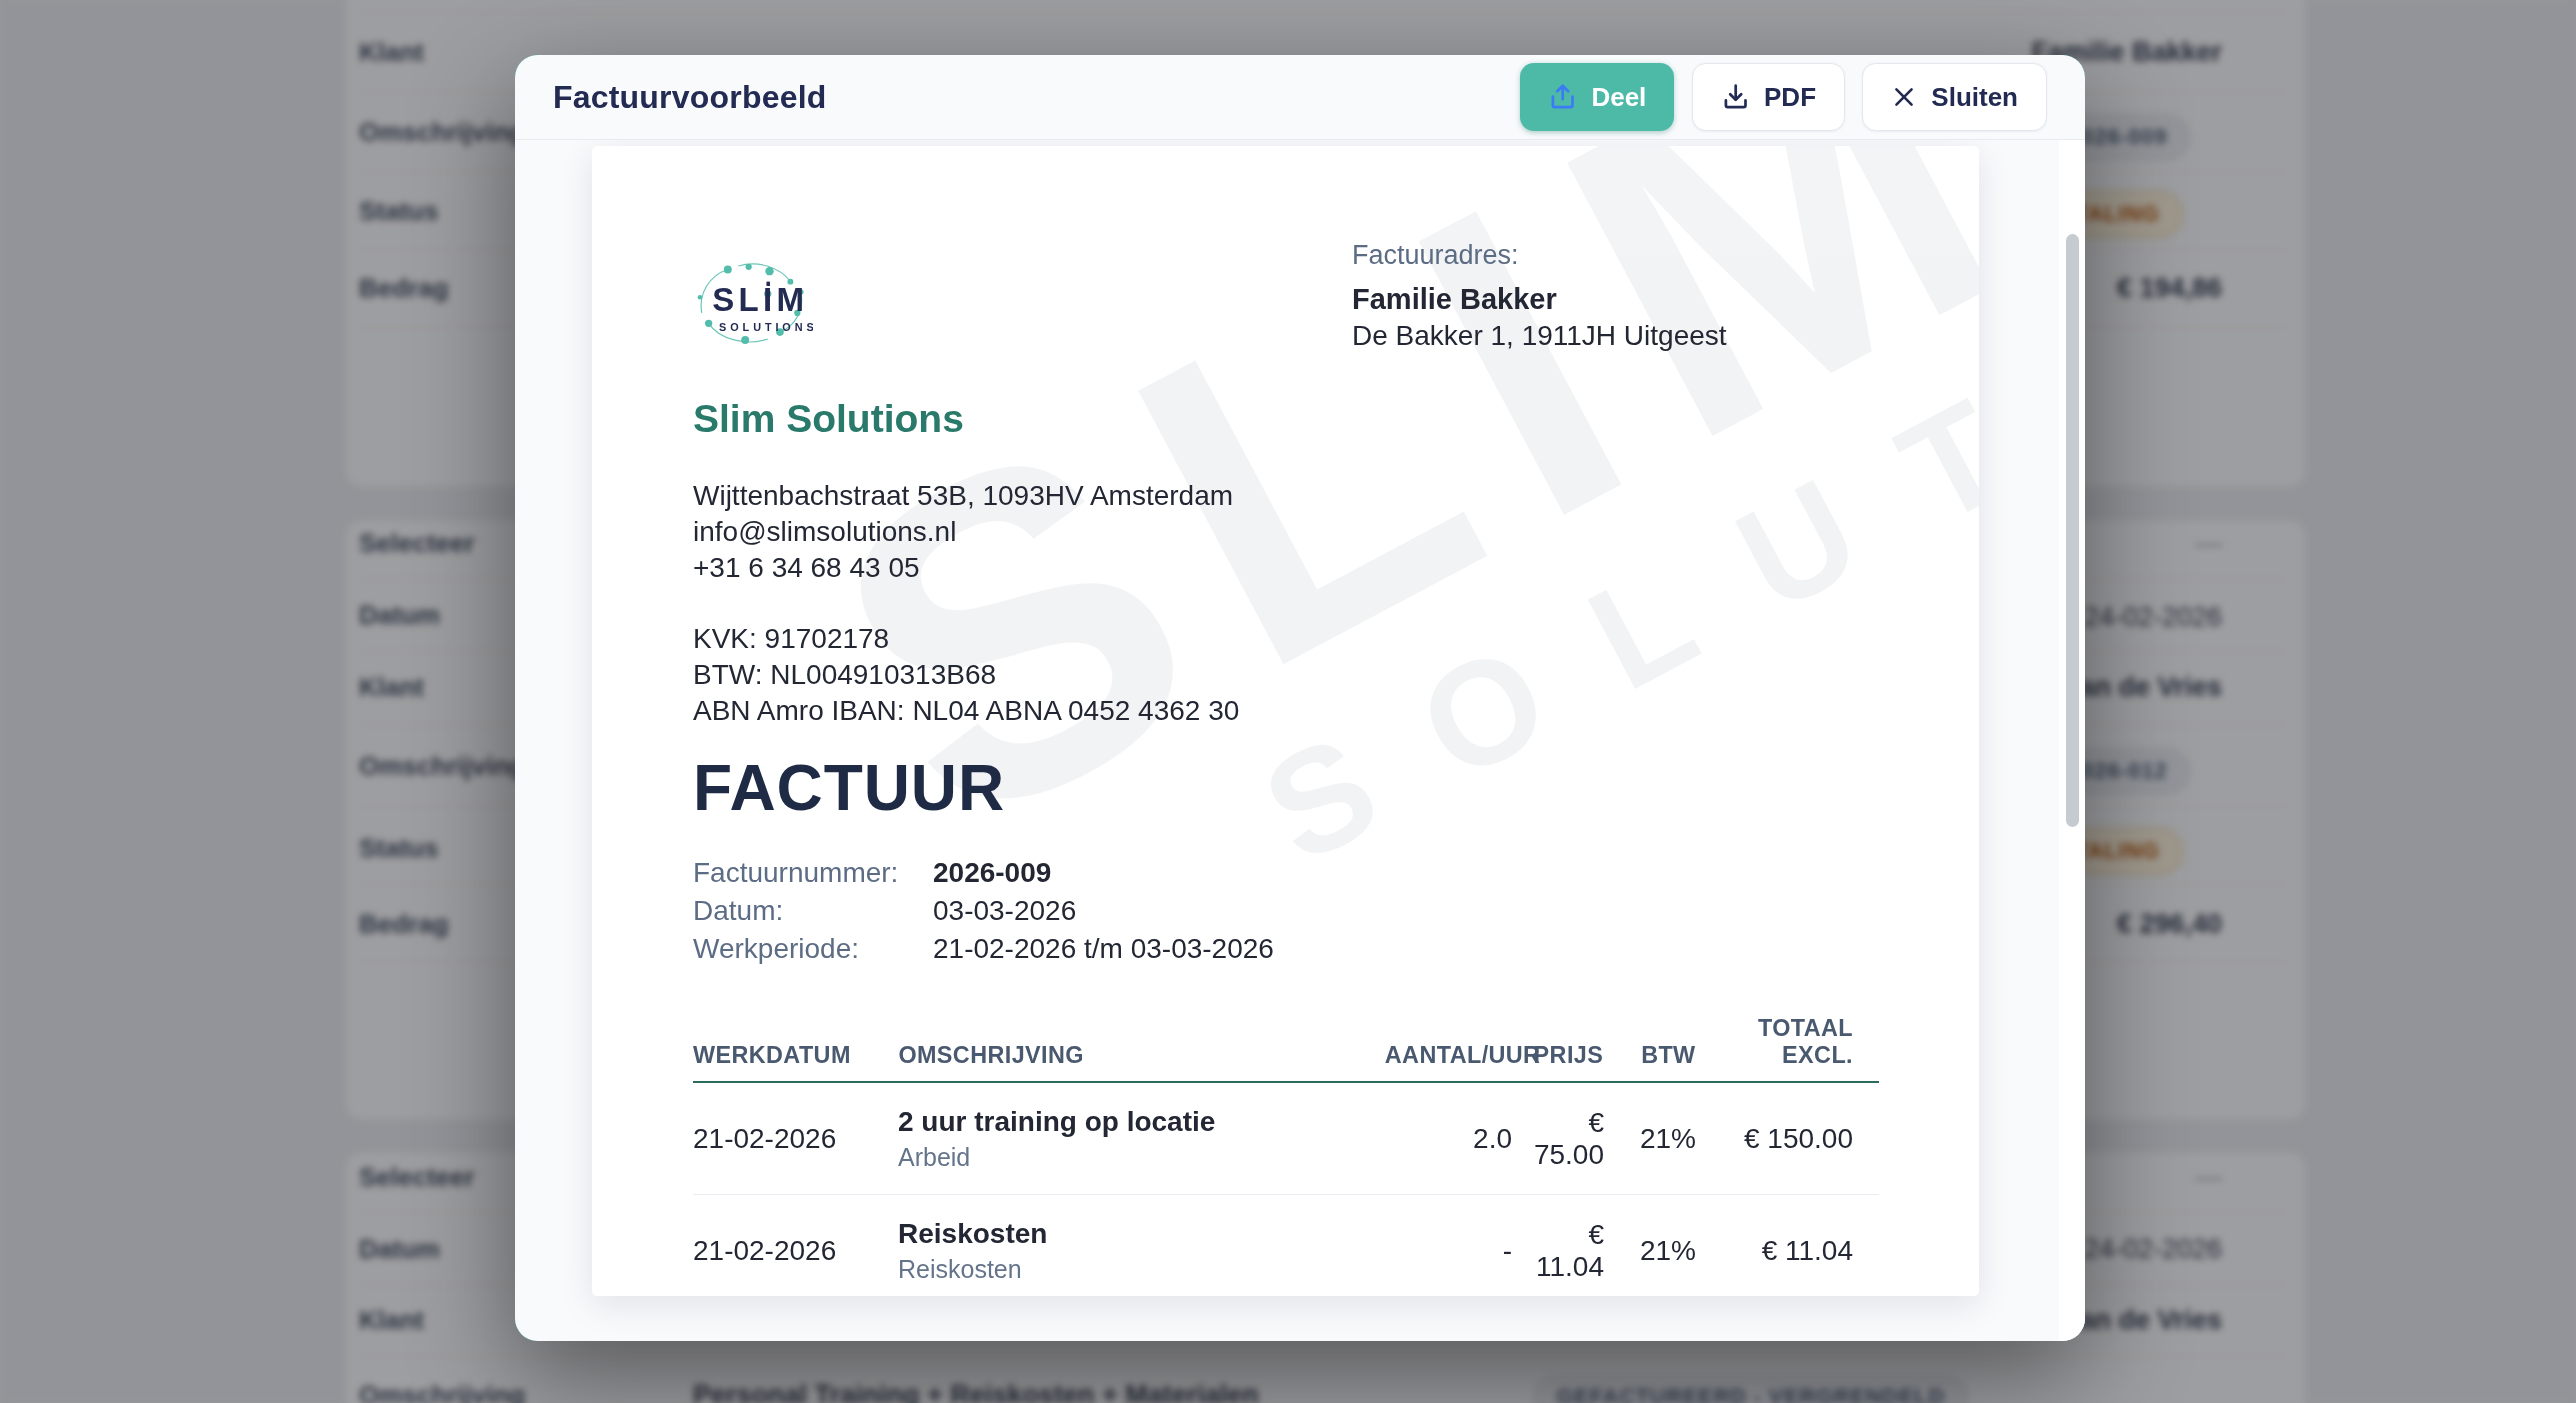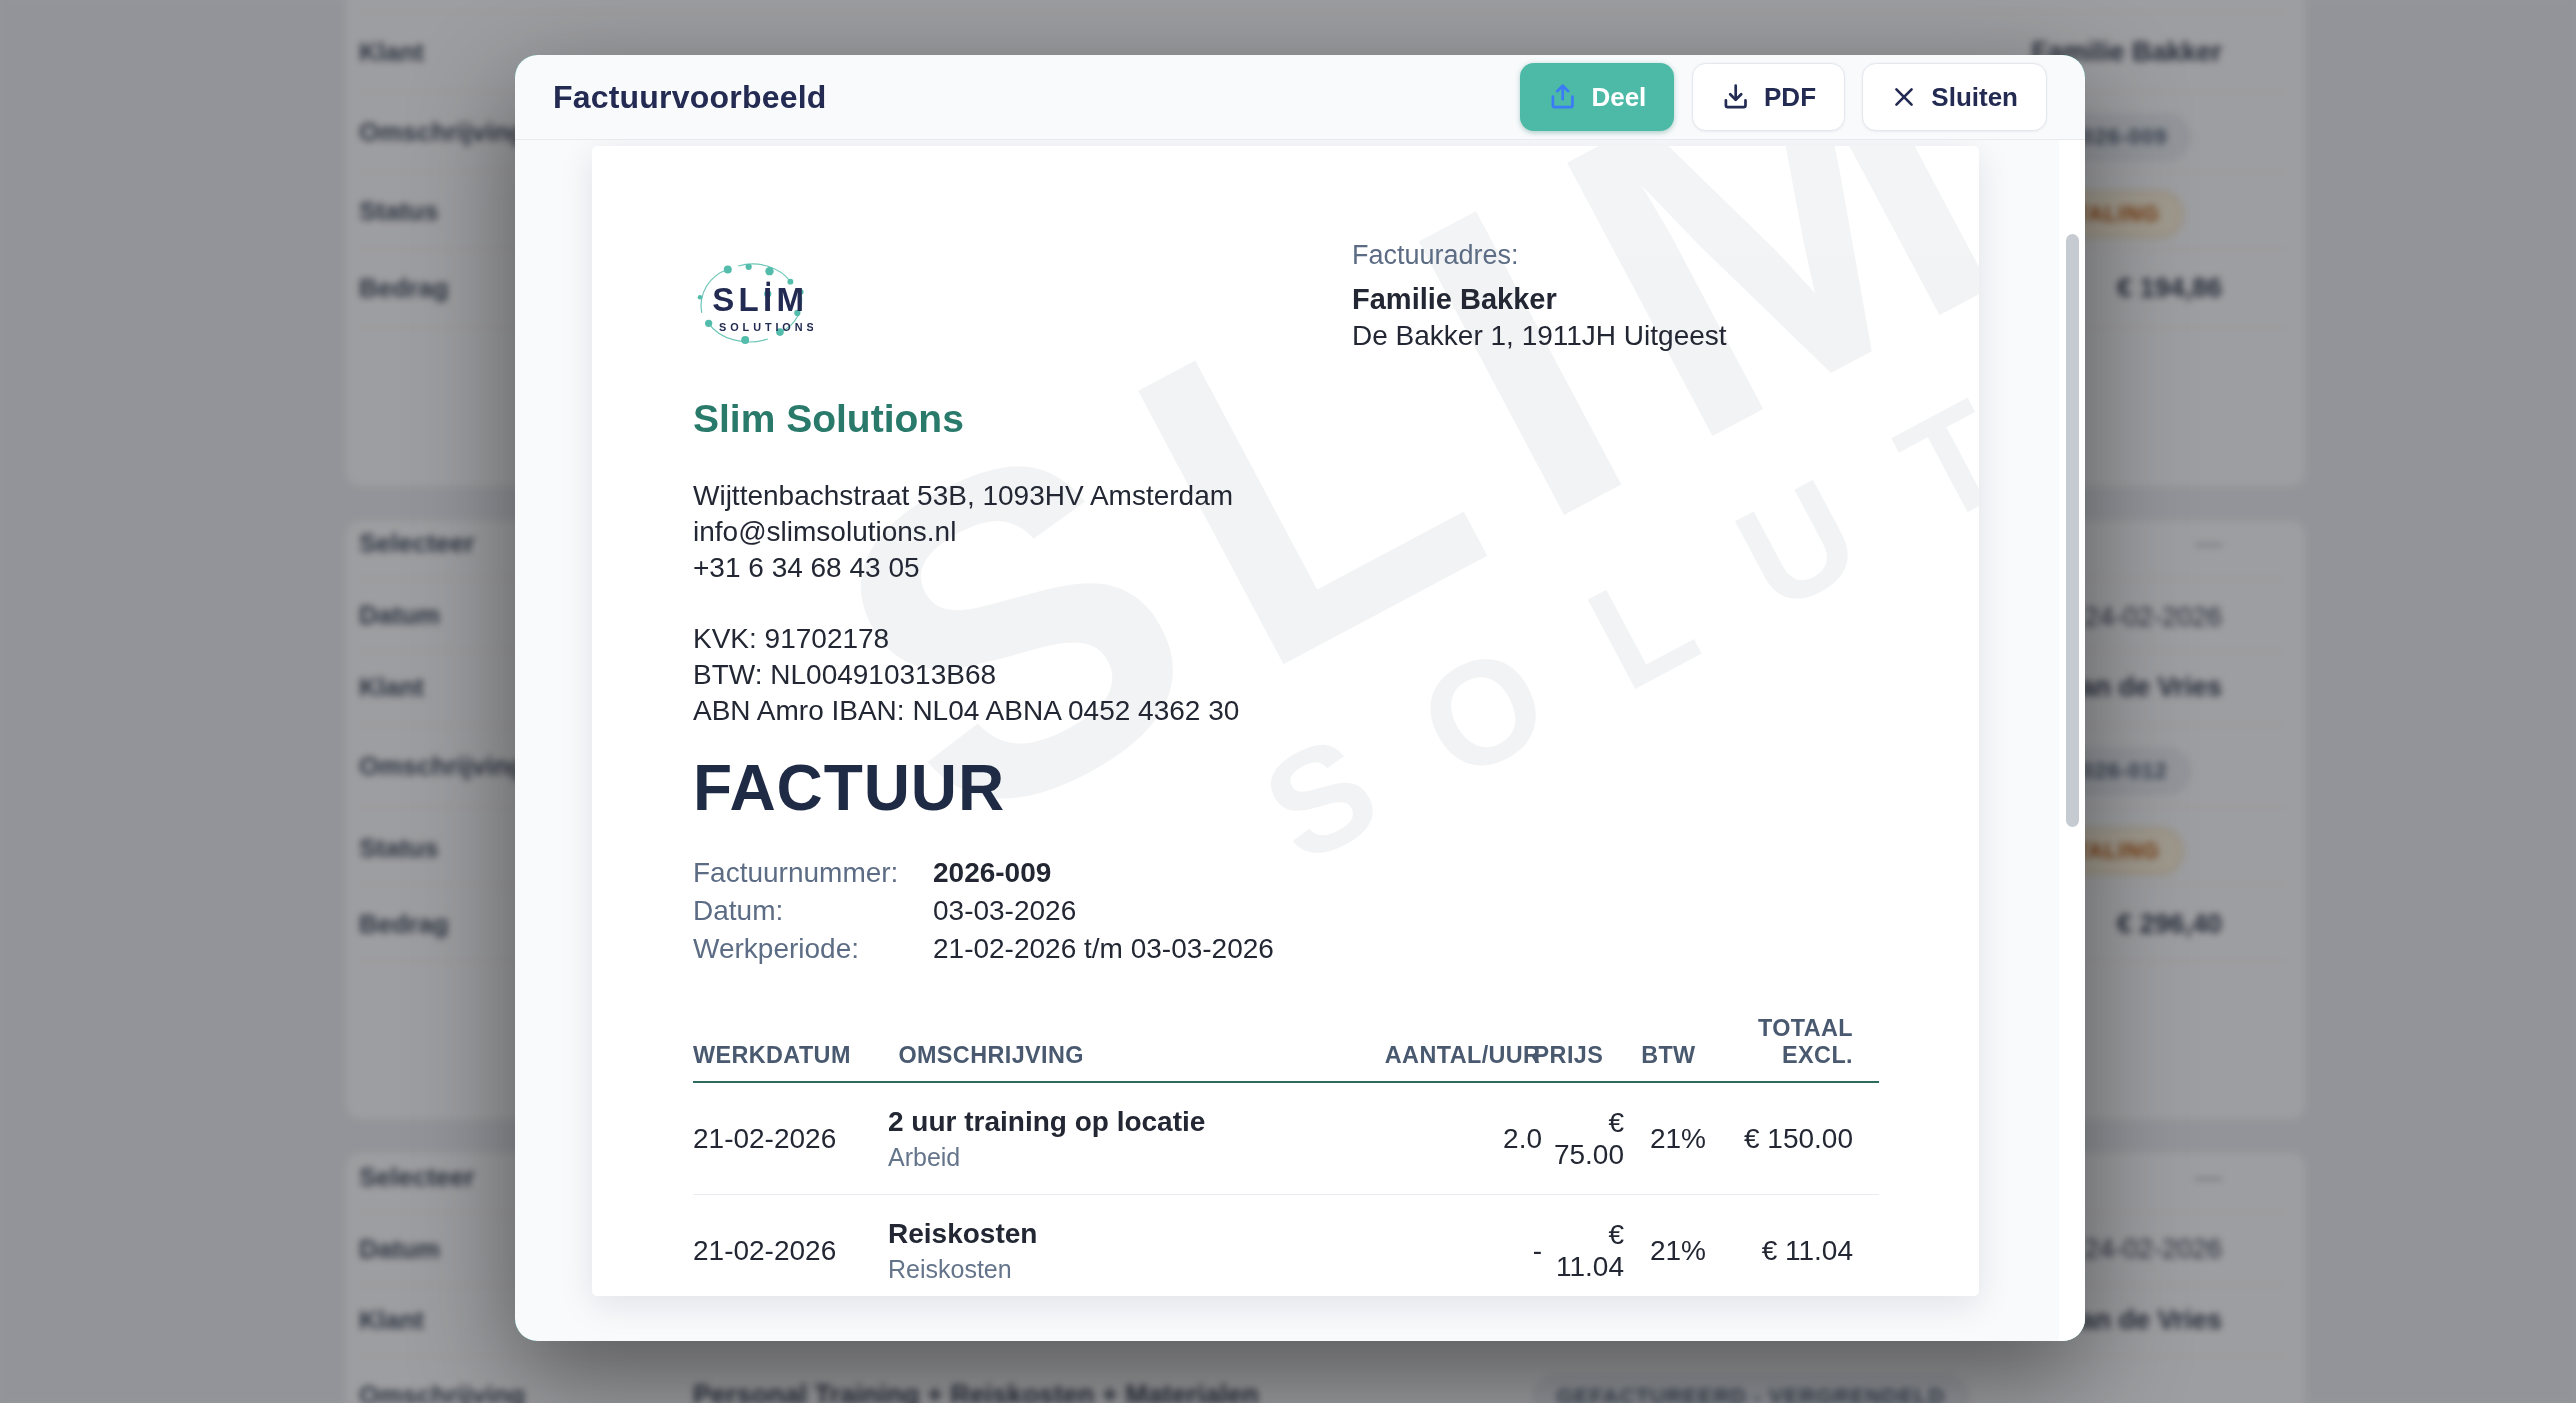--- a/index.html
+++ b/index.html
@@ -58,21 +58,21 @@
   #factuur-block{left:101px;top:605px;}
   .inv-heading{font-size:64px;font-weight:bold;color:#1f2a44;letter-spacing:0.9px;margin-bottom:29.4px;}
   .meta-row{display:flex;font-size:28px;line-height:38px;gap:23px;}
   .meta-label{width:217px;color:#5c6c84;}
   .meta-value{color:#222733;}
   .meta-value.bold{font-weight:bold;}
   
   #inv-table{left:101px;top:869px;width:1186px;}
   .t-head{display:flex;gap:10.4px;align-items:flex-end;padding-bottom:12px;border-bottom:2.6px solid #2d6b5e;
     font-size:23.4px;font-weight:bold;color:#49596f;letter-spacing:0.4px;line-height:27px;}
-  .t-row{display:flex;gap:0;align-items:center;padding:22.5px 0;border-bottom:0.9px solid #e9edf2;}
+  .t-row{display:flex;gap:10px;align-items:center;padding:22.5px 0;border-bottom:0.9px solid #e9edf2;}
   .c-date{width:195px;flex:none;}
   .c-desc{flex:1;}
   .c-qty{width:126px;flex:none;text-align:right;}
   .c-price{width:82px;flex:none;text-align:right;}
   .c-vat{width:82px;flex:none;text-align:right;}
   .c-total{width:173px;flex:none;text-align:right;display:flex;justify-content:center;}
   .c-total span{display:inline-block;width:121px;text-align:right;}
   .t-row{font-size:28px;color:#222733;}
   .row-desc-main{font-size:28px;font-weight:bold;color:#222733;margin-bottom:5.2px;}
   .row-desc-sub{font-size:25px;color:#64748b;}

